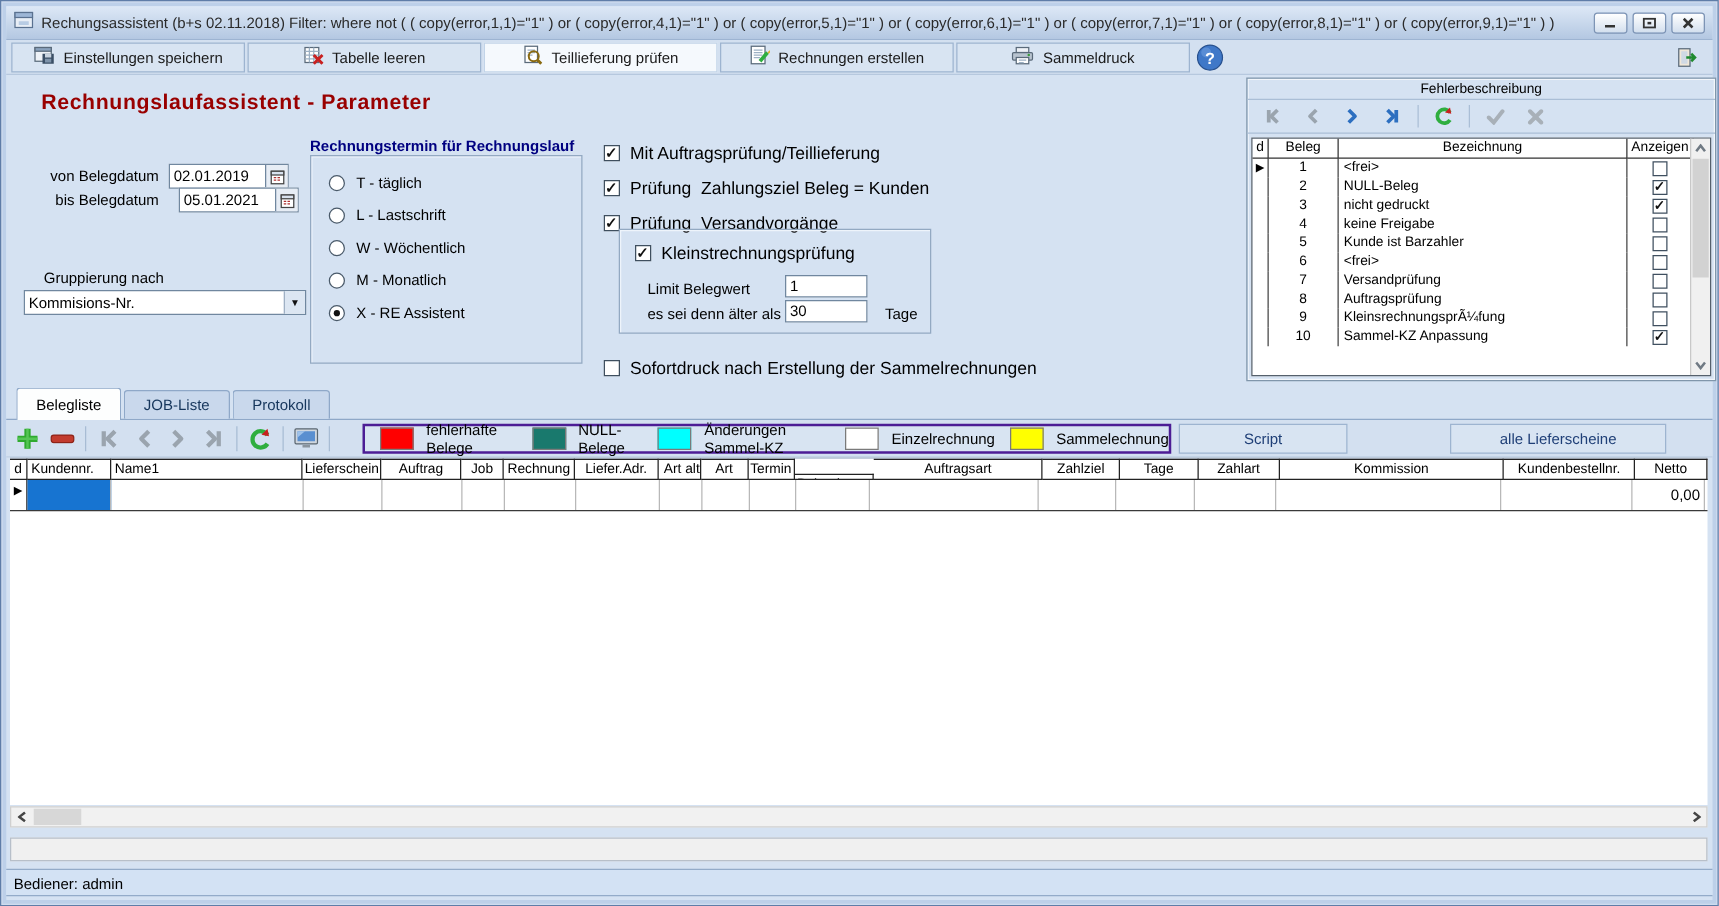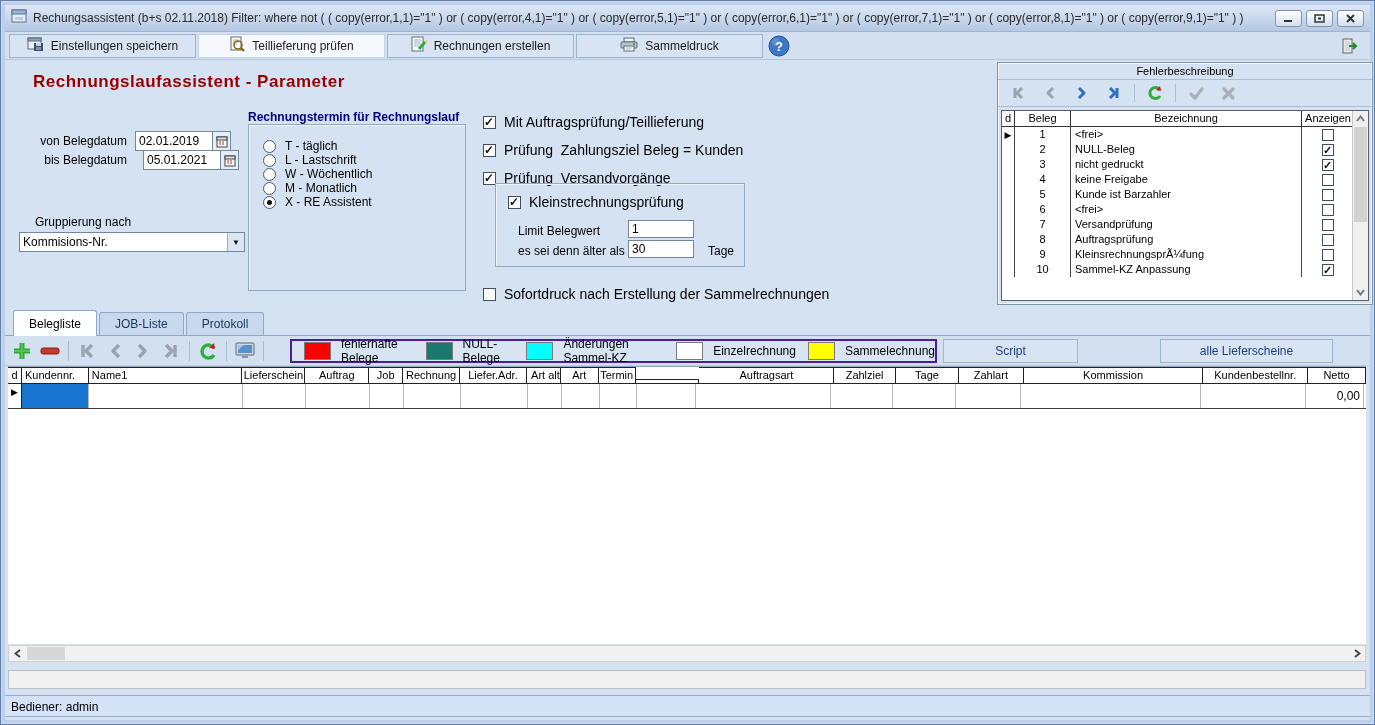--- a/index.html
+++ b/index.html
@@ -36,21 +36,21 @@
   .r { text-align:right; }
   .datebox { position:absolute; width:96px; height:20px; background:#fff; border:1px solid #70879f; display:flex; }
   .datebox .val { flex:1; font-size:12px; padding:2px 0 0 3px; }
   .calbtn { width:18px; border-left:1px solid #70879f; background:#e7edf5; display:flex; align-items:center; justify-content:center; }
   .combo { position:absolute; left:14px; top:172px; width:226px; height:20px; background:#fff; border:1px solid #70879f; display:flex; }
   .combo .val { flex:1; font-size:12px; padding:2px 0 12px 3px; }
   .droparrow { width:17px; border-left:1px solid #9fb0c4; background:#dce6f2; display:flex; align-items:center; justify-content:center; font-size:8px; color:#111; }
 
   .section-head { position:absolute; left:243px; top:50px; color:#000080; font-weight:bold; font-size:12px; }
   .groupbox { position:absolute; border:1px solid #93a9c2; box-shadow:inset 1px 1px 0 #eef4fb; }
-  #schedule-box { left:243px; top:64px; width:218px; height:167px; display:flex; flex-direction:column; padding:14px 0 0 14px; gap:0; }
+  #schedule-box { left:243px; top:64px; width:218px; height:167px; display:flex; flex-direction:column; padding:14px 0 0 14px; gap:12px; }
   .radiorow { display:flex; align-items:center; gap:9px; font-size:12px; }
   .radio { width:13px; height:13px; border-radius:50%; background:#fff; border:1px solid #4a5a6a; position:relative; flex:none; }
   .radio.sel::after { content:""; position:absolute; left:3px; top:3px; width:5px; height:5px; border-radius:50%; background:#111; }
 
   .checkrow { position:absolute; display:flex; align-items:center; gap:8px; font-size:14px; white-space:pre; }
   .check { width:13px; height:13px; background:#fff; border:1px solid #3f4f5f; position:relative; flex:none; }
   .check.on::after { content:"✓"; position:absolute; left:0px; top:-2px; font-size:12px; font-weight:bold; color:#101010; }
   .check.sm { width:12px; height:12px; }
   .check.sm.on::after { font-size:11px; top:-2px; }
 
@@ -151,20 +151,28 @@
     <div id="tb-buttons">
           <div class="tbtn">
             <span class="ico"><svg width="17" height="15">
                 <rect x="1" y="1" width="13" height="11" fill="#eef2f7" stroke="#5a6a7a"></rect>
                 <rect x="1" y="1" width="13" height="3" fill="#8aa2bd" stroke="#5a6a7a"></rect>
                 <rect x="7" y="6" width="9" height="8" fill="#3b4f66"></rect>
                 <rect x="9" y="6" width="5" height="3" fill="#c9d4e0"></rect>
                 <rect x="9" y="10" width="5" height="3" fill="#7e93aa"></rect>
               </svg></span>
             <span class="lbl">Einstellungen speichern</span>
+          </div>
+          <div class="tbtn">
+            <span class="ico"><svg width="16" height="15">
+                <rect x="1" y="1" width="11" height="12" fill="#fff" stroke="#5a6a7a"></rect>
+                <path d="M1 4 h11 M1 7 h11 M1 10 h11 M4.5 1 v12 M8 1 v12" stroke="#9cb0c4"></path>
+                <path d="M8 7 L15 14 M15 7 L8 14" stroke="#c82020" stroke-width="2.4"></path>
+              </svg></span>
+            <span class="lbl">Tabelle leeren</span>
           </div>
           <div class="tbtn active">
             <span class="ico"><svg width="16" height="16">
                 <rect x="2" y="1" width="10" height="13" fill="#fff" stroke="#5a6a7a"></rect>
                 <path d="M4 4h6M4 6h6M4 8h4" stroke="#9cb0c4"></path>
                 <circle cx="9" cy="9" r="4" fill="none" stroke="#8a6a10" stroke-width="1.6"></circle>
                 <path d="M12 12 L15 15" stroke="#8a6a10" stroke-width="2.4"></path>
               </svg></span>
             <span class="lbl">Teillieferung prüfen</span>
           </div>

